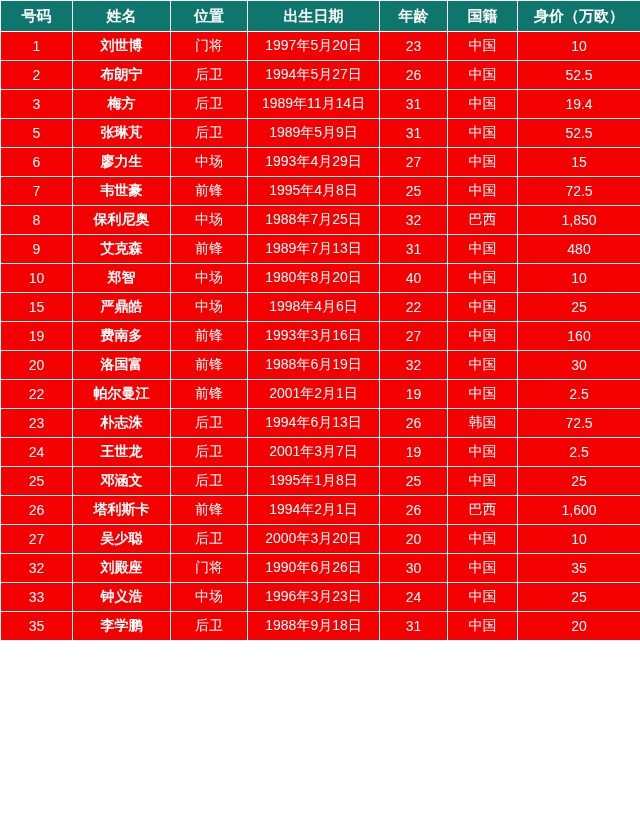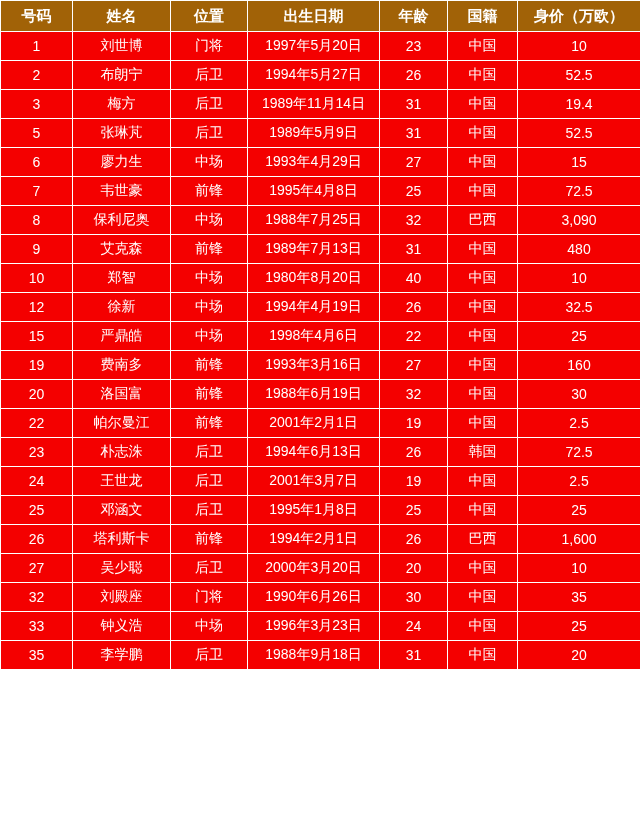--- a/index.html
+++ b/index.html
@@ -35,24 +35,24 @@
     font-size: 14px;
     height: 28px;
     padding: 0 2px;
     white-space: nowrap;
     overflow: hidden;
   }
   #roster thead th {
     font-weight: bold;
     font-size: 15px;
     height: 30px;
-    background: #a16207;
+    background: #0f766e;
   }
   #roster tbody td.cell-name {
-    font-weight: normal;
+    font-weight: bold;
   }
 </style>
 </head>
 <body>
 
 <table id="roster">
   <colgroup>
     <col class="c-num">
     <col class="c-name">
     <col class="c-pos">
@@ -127,48 +127,39 @@
         <td>中国</td>
         <td>72.5</td>
       </tr>
       <tr>
         <td>8</td>
         <td class="cell-name">保利尼奥</td>
         <td>中场</td>
         <td>1988年7月25日</td>
         <td>32</td>
         <td>巴西</td>
-        <td>3,090</td>
+        <td>1,850</td>
       </tr>
       <tr>
         <td>9</td>
         <td class="cell-name">艾克森</td>
         <td>前锋</td>
         <td>1989年7月13日</td>
         <td>31</td>
         <td>中国</td>
         <td>480</td>
       </tr>
       <tr>
         <td>10</td>
         <td class="cell-name">郑智</td>
         <td>中场</td>
         <td>1980年8月20日</td>
         <td>40</td>
         <td>中国</td>
         <td>10</td>
-      </tr>
-      <tr>
-        <td>12</td>
-        <td class="cell-name">徐新</td>
-        <td>中场</td>
-        <td>1994年4月19日</td>
-        <td>26</td>
-        <td>中国</td>
-        <td>32.5</td>
       </tr>
       <tr>
         <td>15</td>
         <td class="cell-name">严鼎皓</td>
         <td>中场</td>
         <td>1998年4月6日</td>
         <td>22</td>
         <td>中国</td>
         <td>25</td>
       </tr>

